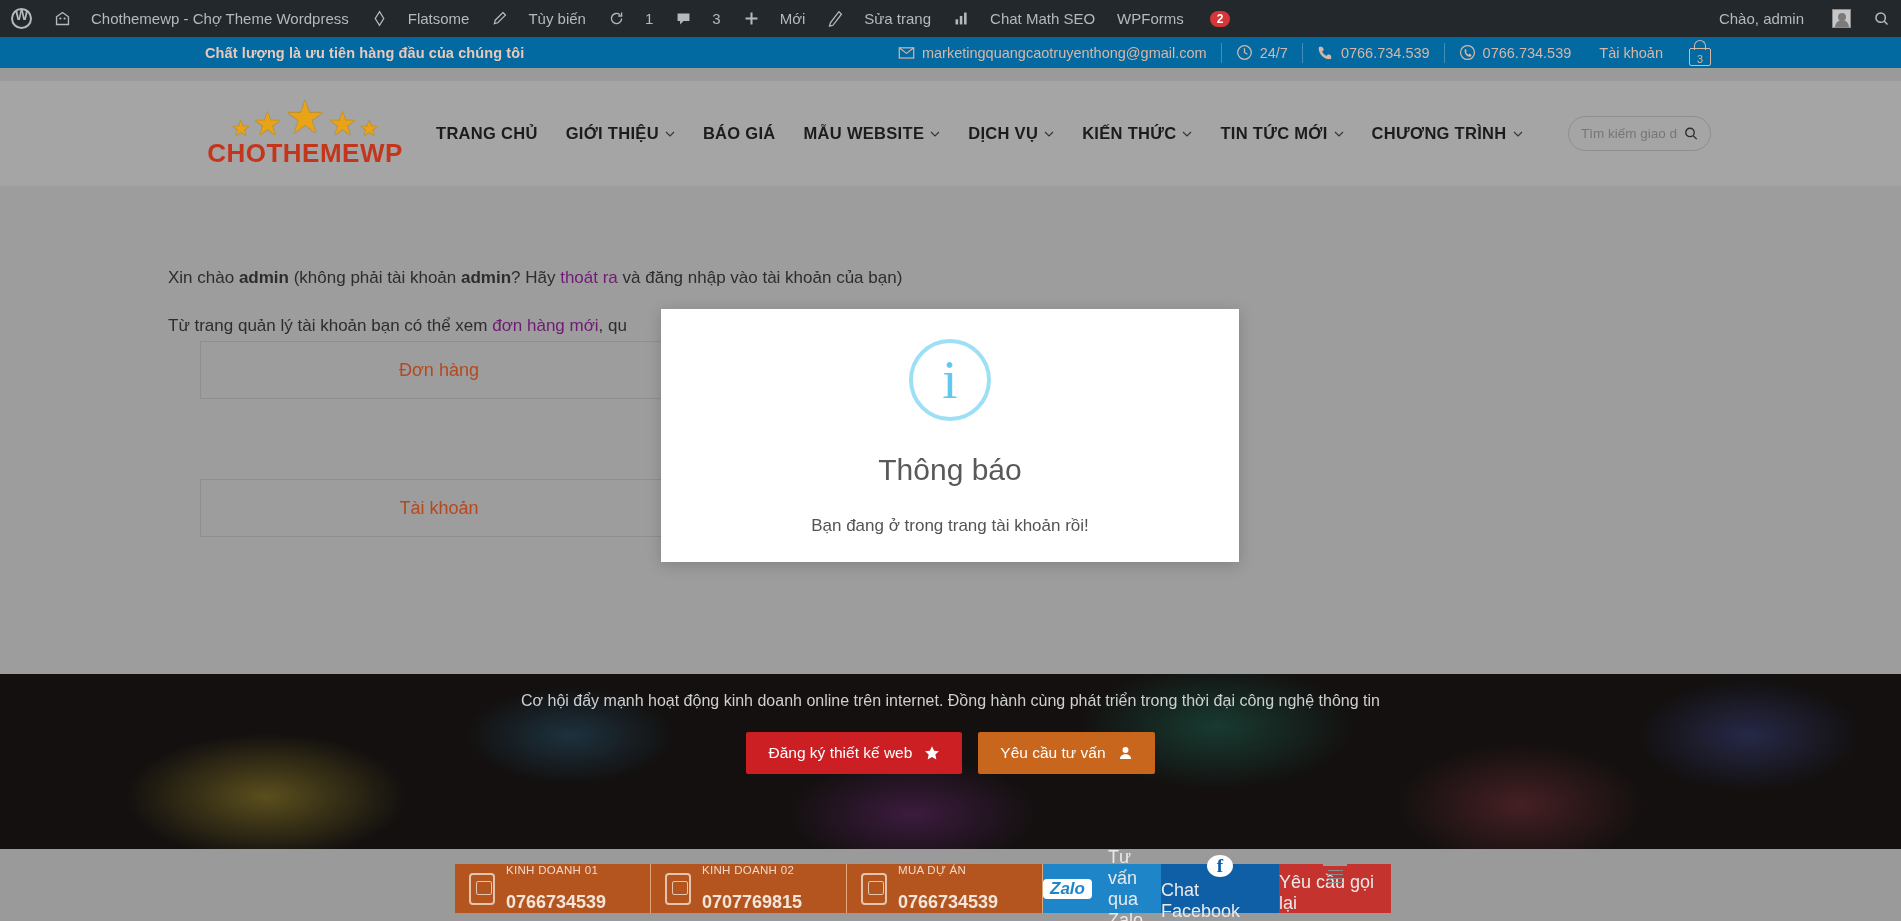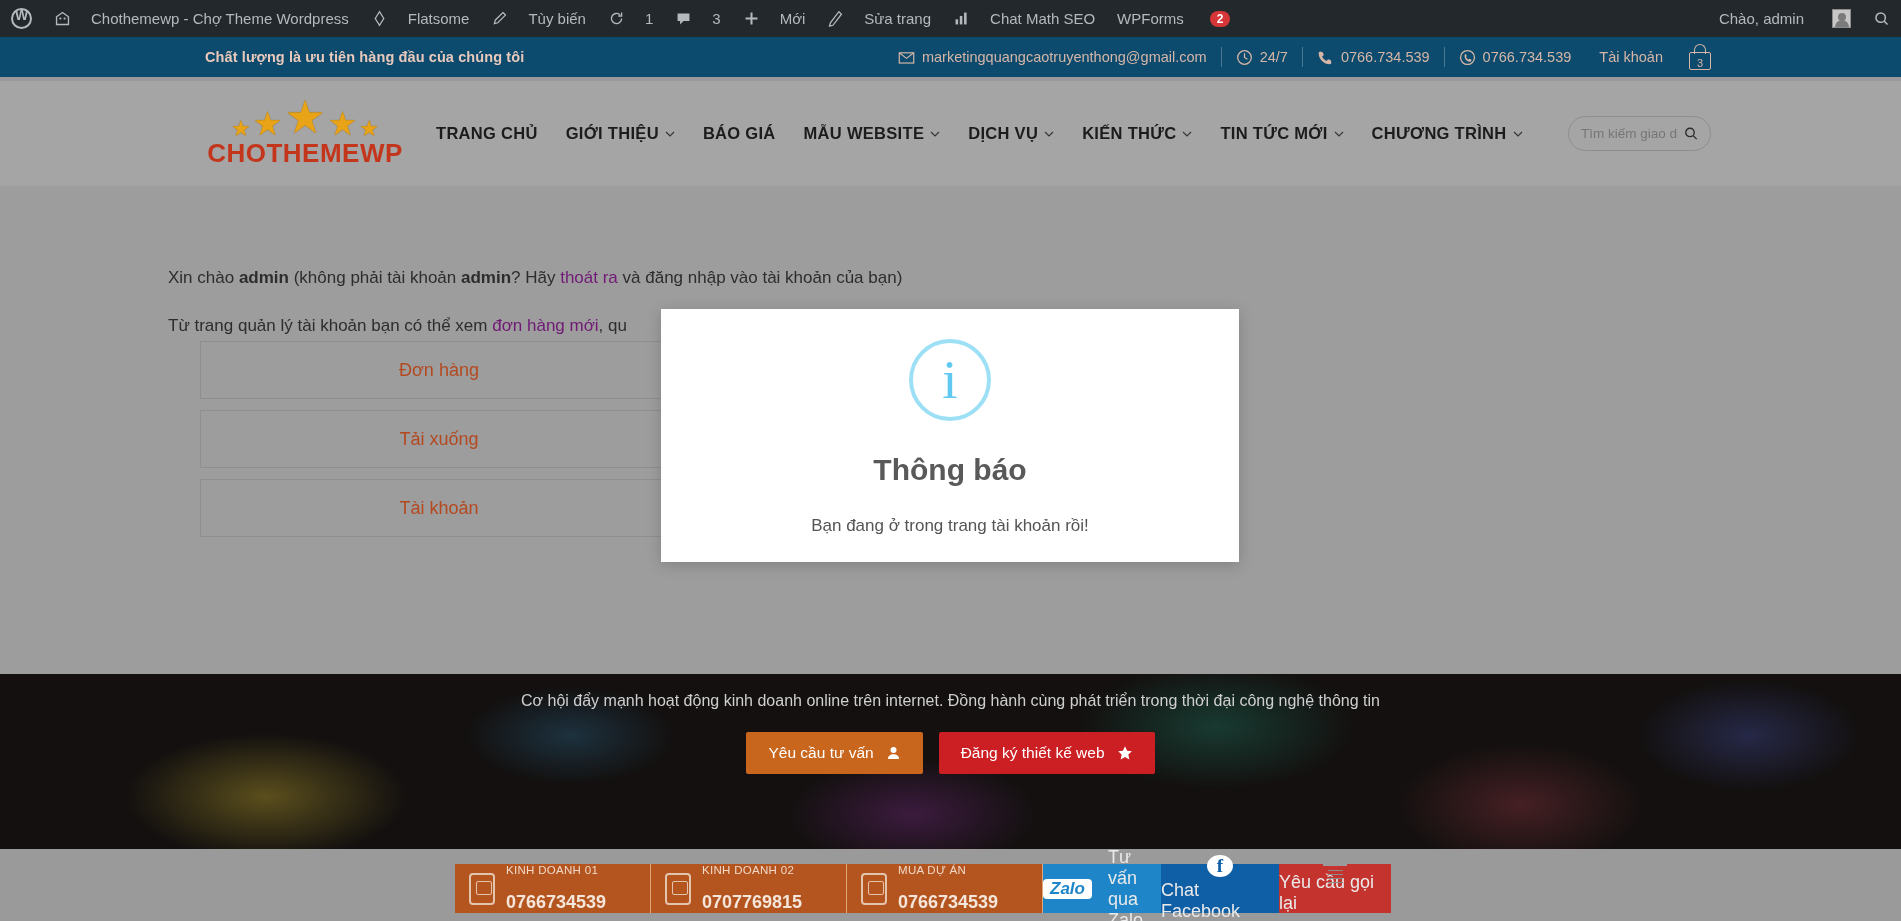--- a/index.html
+++ b/index.html
@@ -31,22 +31,22 @@
   .avatar-sq { width: 19px; height: 19px; background: #c7c7c7; border: 1px solid #8d8d8d; margin-left: 8px; position: relative;}
   .avatar-sq::after{ content:""; position:absolute; left:5px; top:3px; width:8px;height:8px;border-radius:50%;background:#7b7b7b;}
   .avatar-sq::before{ content:""; position:absolute; left:2px; bottom:0; width:14px;height:7px;border-radius:7px 7px 0 0;background:#7b7b7b;}
   .wpf-badge {
     background: #d63638; color: #fff; border-radius: 10px; font-size: 12px;
     padding: 1px 7px; margin-left: 6px; font-weight: 600;
   }
 
   
   #topbar {
-    position: absolute; top: 37px; left: 0; width: 1901px; height: 40px;
-    background: #0c4a6e; display: flex; align-items: center; z-index: 10;
+    position: absolute; top: 37px; left: 0; width: 1901px; height: 31px;
+    background: #0369a1; display: flex; align-items: center; z-index: 10;
   }
   #topbar .slogan {
     color: #e9c9bb; font-weight: bold; font-size: 14.5px; margin-left: 205px; letter-spacing: .1px;
   }
   #topbar .right { margin-left: auto; margin-right: 190px; display: flex; align-items: center; color: #d6b6a7; font-size: 14.5px; }
   #topbar .right .seg { display: flex; align-items: center; gap: 7px; padding: 0 14px; position: relative; white-space: nowrap; }
   #topbar .divider { width: 1px; height: 20px; background: rgba(255,255,255,.25); }
   .tb-ico { width: 17px; height: 17px; fill: #d6b6a7; display: inline-block; }
   .cart-ico { width: 22px; height: 26px; position: relative; margin-left: 12px; }
   .cart-ico .body { position: absolute; bottom: 0; left: 0; width: 22px; height: 18px; border: 1.6px solid #d6b6a7; border-radius: 2px; }
@@ -98,21 +98,21 @@
   #modal {
     position: absolute; left: 661px; top: 309px; width: 578px; height: 253px;
     background: #fff; z-index: 50; box-shadow: 0 3px 14px rgba(0,0,0,.18);
     display: flex; flex-direction: column; align-items: center; padding-top: 30px;
   }
   #info-circle {
     width: 82px; height: 82px; border-radius: 50%; border: 4px solid #9de0f6;
     display: flex; align-items: center; justify-content: center;
   }
   #info-circle span { font-size: 55px; color: #60c9f0; font-weight: 400; line-height: 0.85; font-family: "Liberation Serif", serif; }
-  #modal h2 { margin-top: 32px; font-size: 30px; color: #595959; font-weight: 700; }
+  #modal h2 { margin-top: 32px; font-size: 30px; color: #595959; font-weight: 400; }
   #modal p { margin-top: 29px; font-size: 17px; color: #545454; }
 
   
   #promo {
     position: absolute; top: 674px; left: 0; width: 1901px; height: 175px;
     background:
       radial-gradient(ellipse 200px 90px at 14% 70%, rgba(150,130,40,.55), transparent 70%),
       radial-gradient(ellipse 150px 70px at 30% 35%, rgba(40,90,120,.45), transparent 70%),
       radial-gradient(ellipse 180px 80px at 48% 80%, rgba(110,40,120,.45), transparent 70%),
       radial-gradient(ellipse 200px 90px at 64% 30%, rgba(30,110,90,.45), transparent 70%),
@@ -365,50 +365,47 @@
       <span>Xin chào </span><b>admin</b><span> (không phải tài khoản </span><b>admin</b><span>? Hãy </span><span class="lnk">thoát ra</span><span> và đăng nhập vào tài khoản của bạn)</span>
     </div>
 
     <div class="para" id="p2">
       <span>Từ trang quản lý tài khoản bạn có thể xem </span><span class="lnk">đơn hàng mới</span><span>, qu</span><span style="opacity:0">&nbsp;&nbsp;&nbsp;&nbsp;&nbsp;&nbsp;&nbsp;&nbsp;&nbsp;&nbsp;&nbsp;&nbsp;&nbsp;&nbsp;&nbsp;&nbsp;&nbsp;&nbsp;&nbsp;&nbsp;&nbsp;&nbsp;&nbsp;&nbsp;&nbsp;&nbsp;&nbsp;&nbsp;&nbsp;&nbsp;&nbsp;&nbsp;&nbsp;&nbsp;&nbsp;&nbsp;&nbsp;&nbsp;&nbsp;&nbsp;&nbsp;&nbsp;&nbsp;&nbsp;&nbsp;&nbsp;&nbsp;&nbsp;&nbsp;&nbsp;&nbsp;&nbsp;&nbsp;&nbsp;&nbsp;&nbsp;&nbsp;&nbsp;&nbsp;&nbsp;&nbsp;&nbsp;&nbsp;&nbsp;&nbsp;&nbsp;&nbsp;&nbsp;&nbsp;</span><span class="lnk">ài khoản</span><span>.</span>
     </div>
 
     <div class="acct-btn" id="ab1">
       <span>Đơn hàng</span>
     </div>
-    <div class="acct-btn" id="ab2">
-      <span>Tải xuống</span>
-    </div>
     <div class="acct-btn" id="ab3">
       <span>Tài khoản</span>
     </div>
   </div>
 
   <div id="modal">
     <div id="info-circle">
       <span>i</span>
     </div>
     <h2>Thông báo</h2>
     <p>Bạn đang ở trong trang tài khoản rồi!</p>
   </div>
 
   <div id="promo">
     <div class="sub">Cơ hội đẩy mạnh hoạt động kinh doanh online trên internet. Đồng hành cùng phát triển trong thời đại công nghệ thông tin</div>
     <div class="btns">
+      <div class="promo-btn btn-red">
+        <span>Đăng ký thiết kế web</span>
+        <svg width="16" height="16" viewBox="0 0 20 20">
+            <path d="M10 1.5l2.6 5.6 6 .7-4.4 4.2 1.2 6-5.4-3-5.4 3 1.2-6L1.4 7.8l6-.7z" fill="#fff"></path>
+          </svg>
+      </div>
       <div class="promo-btn btn-orange">
         <span>Yêu cầu tư vấn</span>
         <svg width="15" height="16" viewBox="0 0 20 20">
             <circle cx="10" cy="6" r="4" fill="#fff"></circle>
             <path d="M2.5 18c0-4 3.5-6.5 7.5-6.5s7.5 2.5 7.5 6.5z" fill="#fff"></path>
-          </svg>
-      </div>
-      <div class="promo-btn btn-red">
-        <span>Đăng ký thiết kế web</span>
-        <svg width="16" height="16" viewBox="0 0 20 20">
-            <path d="M10 1.5l2.6 5.6 6 .7-4.4 4.2 1.2 6-5.4-3-5.4 3 1.2-6L1.4 7.8l6-.7z" fill="#fff"></path>
           </svg>
       </div>
     </div>
   </div>
 
   <div id="contactbar">
     <div class="cb-cell cb-phone">
       <span class="p-ico"></span>
       <span>
         <span class="lbl" style="display:block">KINH DOANH 01</span>

